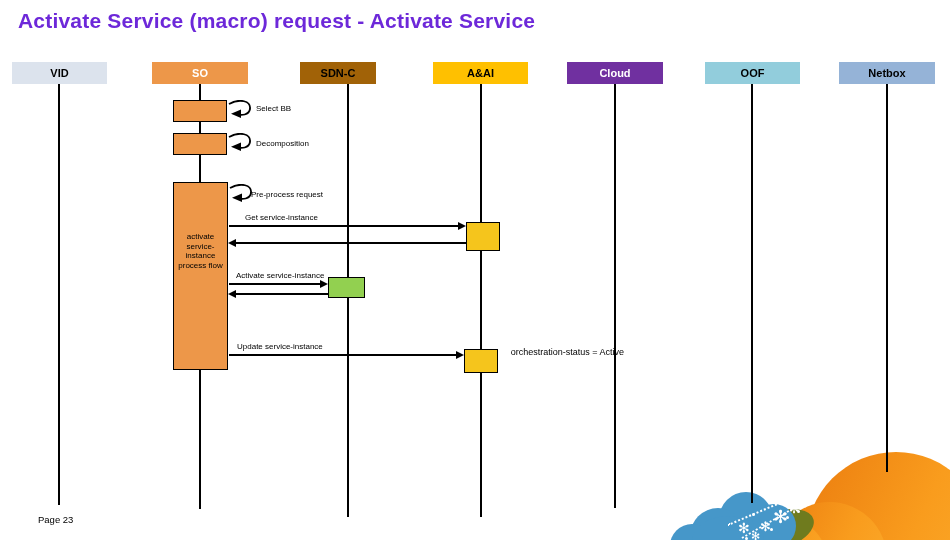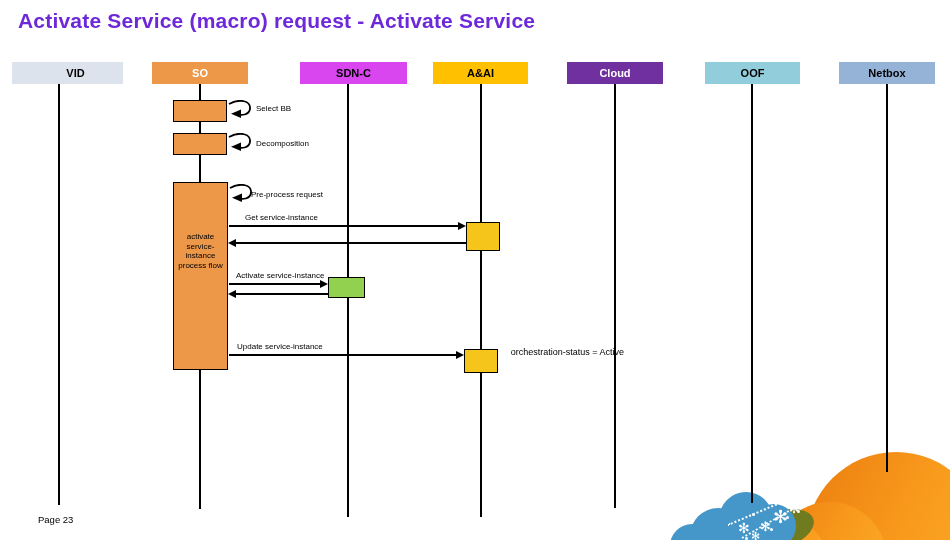--- a/index.html
+++ b/index.html
@@ -33,23 +33,23 @@
   .sdot{position:absolute;width:3px;height:3px;border-radius:50%;background:#fff;z-index:4;}
   .sline{position:absolute;border-top:2px dotted #fff;z-index:4;transform-origin:left center;}
 </style>
 </head>
 <body>
 
 <div class="slide">
 
   <h1 class="title" style="color: #6d28d9;">Activate Service (macro) request - Activate Service</h1>
 
-  <div class="hdr" style="left: 12px; width: 95px; background-color: rgb(220, 227, 237); color: rgb(0, 0, 0); padding-left: 16px;">VID</div>
+  <div class="hdr" style="left: 12px; width: 95px; background-color: rgb(220, 227, 237); color: rgb(0, 0, 0);">VID</div>
   <div class="hdr" style="left: 152px; width: 96px; background-color: rgb(237, 151, 73); color: rgb(255, 255, 255);">SO</div>
-  <div class="hdr" style="left: 300px; width: 107px; background-color: #d946ef; color: rgb(0, 0, 0);">SDN-C</div>
+  <div class="hdr" style="left: 300px; width: 76px; background-color: #a16207; color: rgb(0, 0, 0);">SDN-C</div>
   <div class="hdr" style="left: 567px; width: 96px; background-color: rgb(112, 48, 160); color: rgb(255, 255, 255);">Cloud</div>
   <div class="hdr" style="left: 433px; width: 95px; background-color: rgb(255, 192, 0); color: rgb(0, 0, 0);">A&amp;AI</div>
   <div class="hdr" style="left: 705px; width: 95px; background-color: rgb(146, 205, 220); color: rgb(0, 0, 0);">OOF</div>
   <div class="hdr" style="left: 839px; width: 96px; background-color: rgb(149, 179, 215); color: rgb(0, 0, 0);">Netbox</div>
 
   <div class="lifeline" style="left:58px;top:84px;height:421px;"></div>
   <div class="lifeline" style="left:199px;top:84px;height:425px;"></div>
   <div class="lifeline" style="left:347px;top:84px;height:433px;"></div>
   <div class="lifeline" style="left:480px;top:84px;height:433px;"></div>
   <div class="lifeline" style="left:614px;top:84px;height:424px;"></div>

